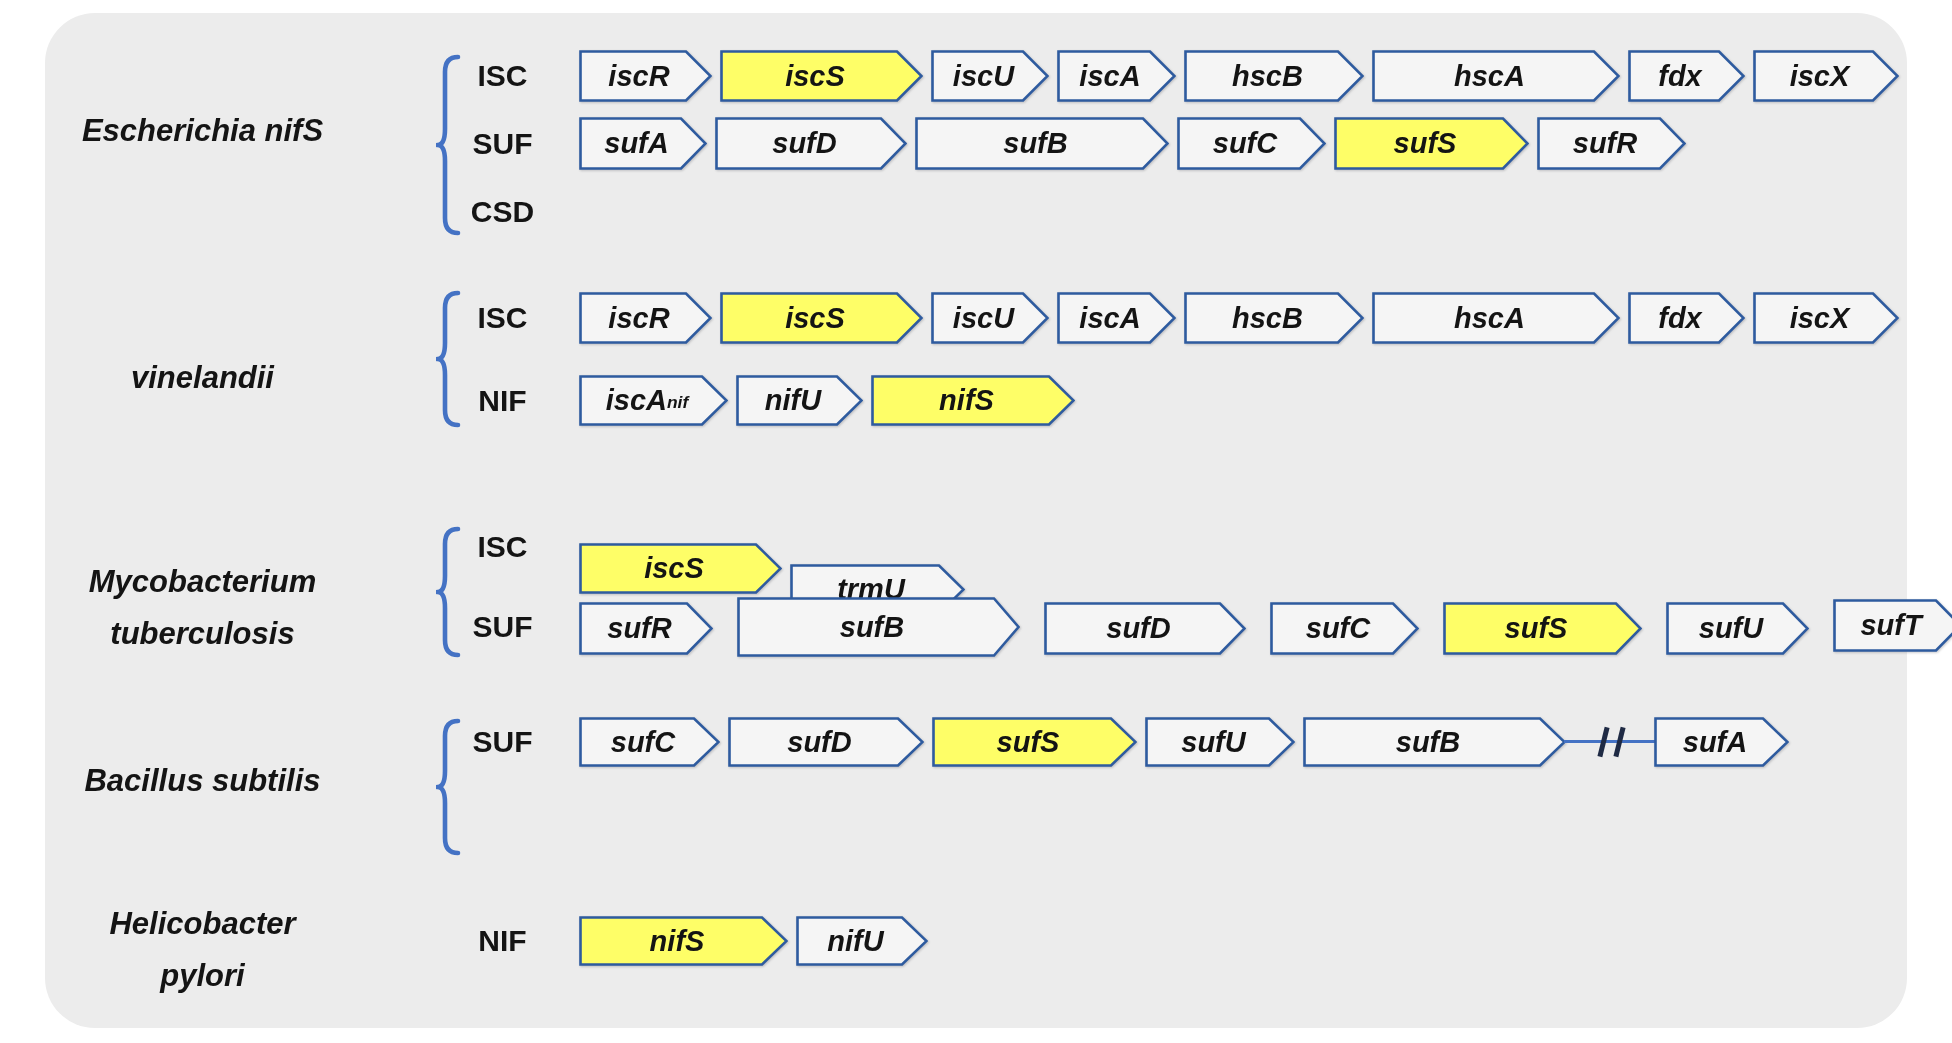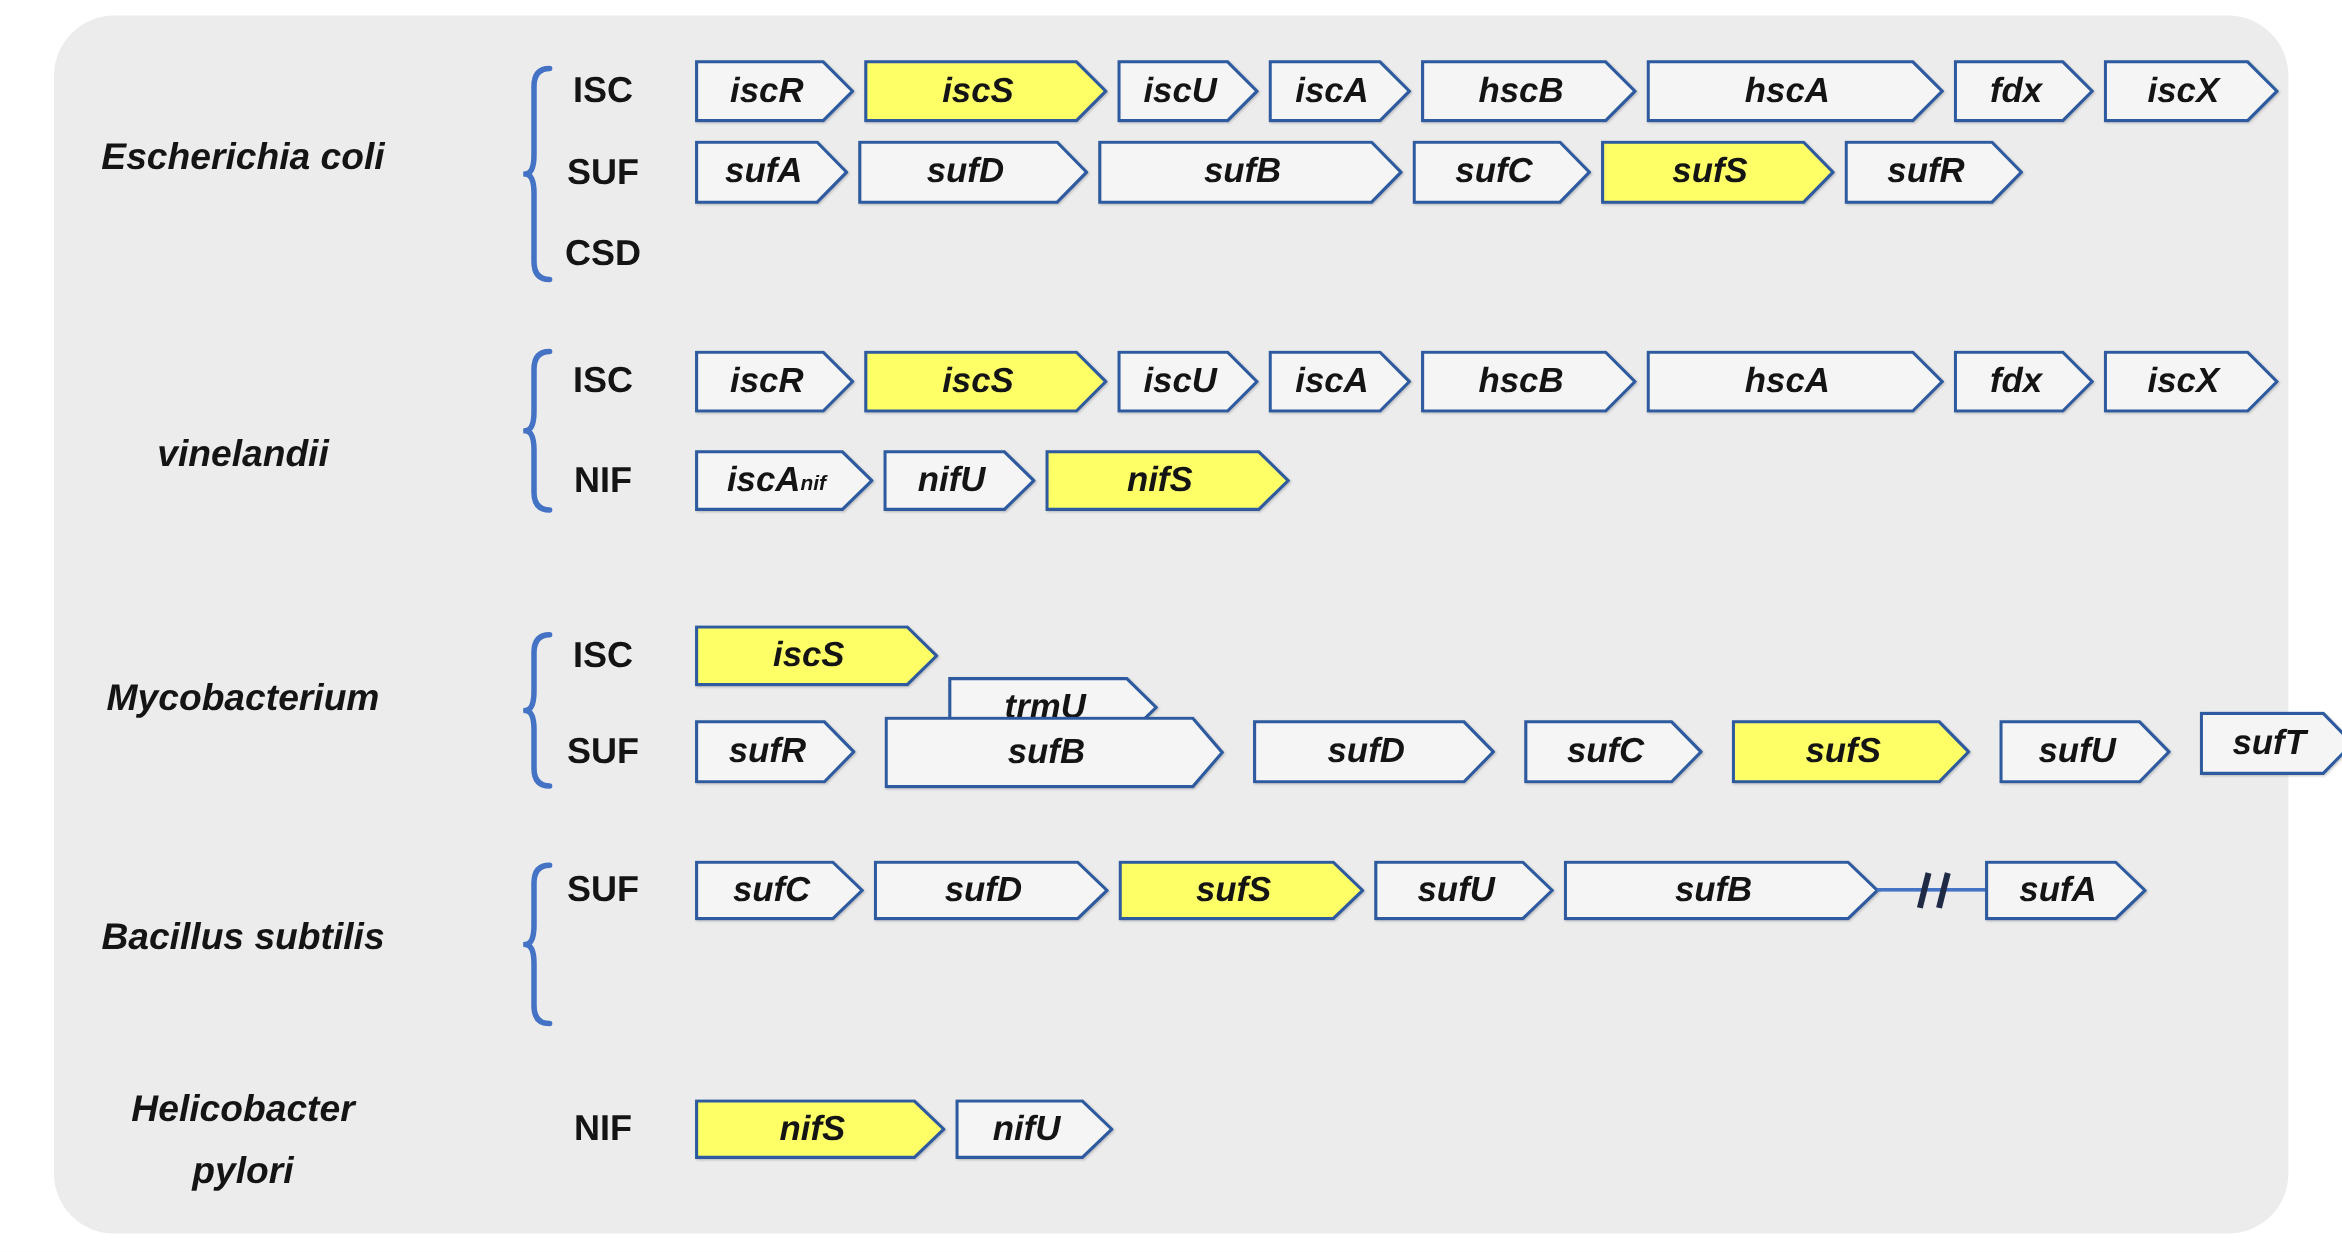--- a/index.html
+++ b/index.html
@@ -7,38 +7,38 @@
     --gene-stroke:#2E5B9F; --bracket:#4472C4; --text:#141414; --break-line:#4472C4; --break-bar:#1F2A44;
   }
   html,body{margin:0;padding:0;background:var(--page-bg);}
   .canvas{position:relative;width:1952px;height:1043px;background:var(--page-bg);overflow:hidden;
           font-family:"Liberation Sans","DejaVu Sans",sans-serif;color:var(--text);}
   .panel{position:absolute;left:45px;top:13px;width:1862px;height:1015px;border-radius:50px;background:var(--panel-bg);}
   .species{position:absolute;left:30px;width:345px;text-align:center;font-weight:bold;font-style:italic;
            font-size:31px;line-height:52px;color:var(--text);}
   .operon{position:absolute;left:450px;width:105px;text-align:center;font-weight:bold;font-size:30px;color:var(--text);
           display:flex;align-items:center;justify-content:center;}
-  .generow{position:absolute;display:flex;align-items:flex-start;gap:8px;}
+  .generow{position:absolute;display:flex;align-items:center;gap:8px;}
   .gene{position:relative;flex:0 0 auto;}
   .gene svg{display:block;filter:drop-shadow(1px 1.5px 1px rgba(100,100,110,0.35));}
   .gene .gene-label{position:absolute;inset:0;display:flex;align-items:center;justify-content:center;
         font-weight:bold;font-style:italic;font-size:29px;color:var(--text);white-space:nowrap;}
   .gene .gene-label sub{font-size:0.60em;font-style:italic;transform:translateY(2px);}
   .break{position:relative;flex:0 0 auto;}
   .break-line{position:absolute;left:-10px;right:-10px;top:50%;height:3px;margin-top:-2px;background:var(--break-line);}
   .break-bar{position:absolute;top:50%;width:5px;height:30px;margin-top:-15px;background:var(--break-bar);transform:rotate(14deg);}
   .bracket-svg{position:absolute;}
 </style>
 </head>
 <body>
 
 <div class="canvas">
   <div class="panel"></div>
 <div class="species" style="top: 105px;">
-      <div class="sline">Escherichia coli</div>
+      <div class="sline">Escherichia nifS</div>
     </div>
     <svg class="bracket-svg" width="26" height="182" style="left: 436px; top: 54px;">
       <path d="M22 3 Q9 3 9 18 L9 75 Q9 91 1.5 91 Q9 91 9 107 L9 164 Q9 179 22 179" fill="none" stroke="#4472C4" stroke-width="4.6" stroke-linecap="round" stroke-linejoin="round"></path>
     </svg>
     <div class="operon" style="top: 50px; height: 52px;">ISC</div>
     <div class="generow" style="left: 579px; top: 50px; gap: 8px;">
       <div class="gene" style="width: 133px; height: 52px;">
         <svg width="133" height="52">
           <polygon points="1.5,1.5 107,1.5 131.5,26 107,50.5 1.5,50.5" fill="#F5F5F5" stroke="#2E5B9F" stroke-width="2.6"></polygon>
         </svg>
@@ -200,20 +200,21 @@
       </div>
       <div class="gene" style="width: 204px; height: 51px;">
         <svg width="204" height="51">
           <polygon points="1.5,1.5 178,1.5 202.5,25.5 178,49.5 1.5,49.5" fill="#FEFE67" stroke="#2E5B9F" stroke-width="2.6"></polygon>
         </svg>
         <span class="gene-label" style="padding-right: 13px;">nifS</span>
       </div>
     </div>
     <div class="species" style="top: 556px;">
       <div class="sline">Mycobacterium</div>
+      <div class="sline">tuberculosis</div>
     </div>
     <svg class="bracket-svg" width="26" height="132" style="left: 436px; top: 526px;">
       <path d="M22 3 Q9 3 9 18 L9 50 Q9 66 1.5 66 Q9 66 9 82 L9 114 Q9 129 22 129" fill="none" stroke="#4472C4" stroke-width="4.6" stroke-linecap="round" stroke-linejoin="round"></path>
     </svg>
     <div class="operon" style="top: 521px; height: 51px;">ISC</div>
     <div class="generow" style="left: 579px; top: 521px; gap: 8px;">
       <div class="gene" style="width: 203px; height: 51px;">
         <svg width="203" height="51">
           <polygon points="1.5,1.5 177,1.5 201.5,25.5 177,49.5 1.5,49.5" fill="#FEFE67" stroke="#2E5B9F" stroke-width="2.6"></polygon>
         </svg>

